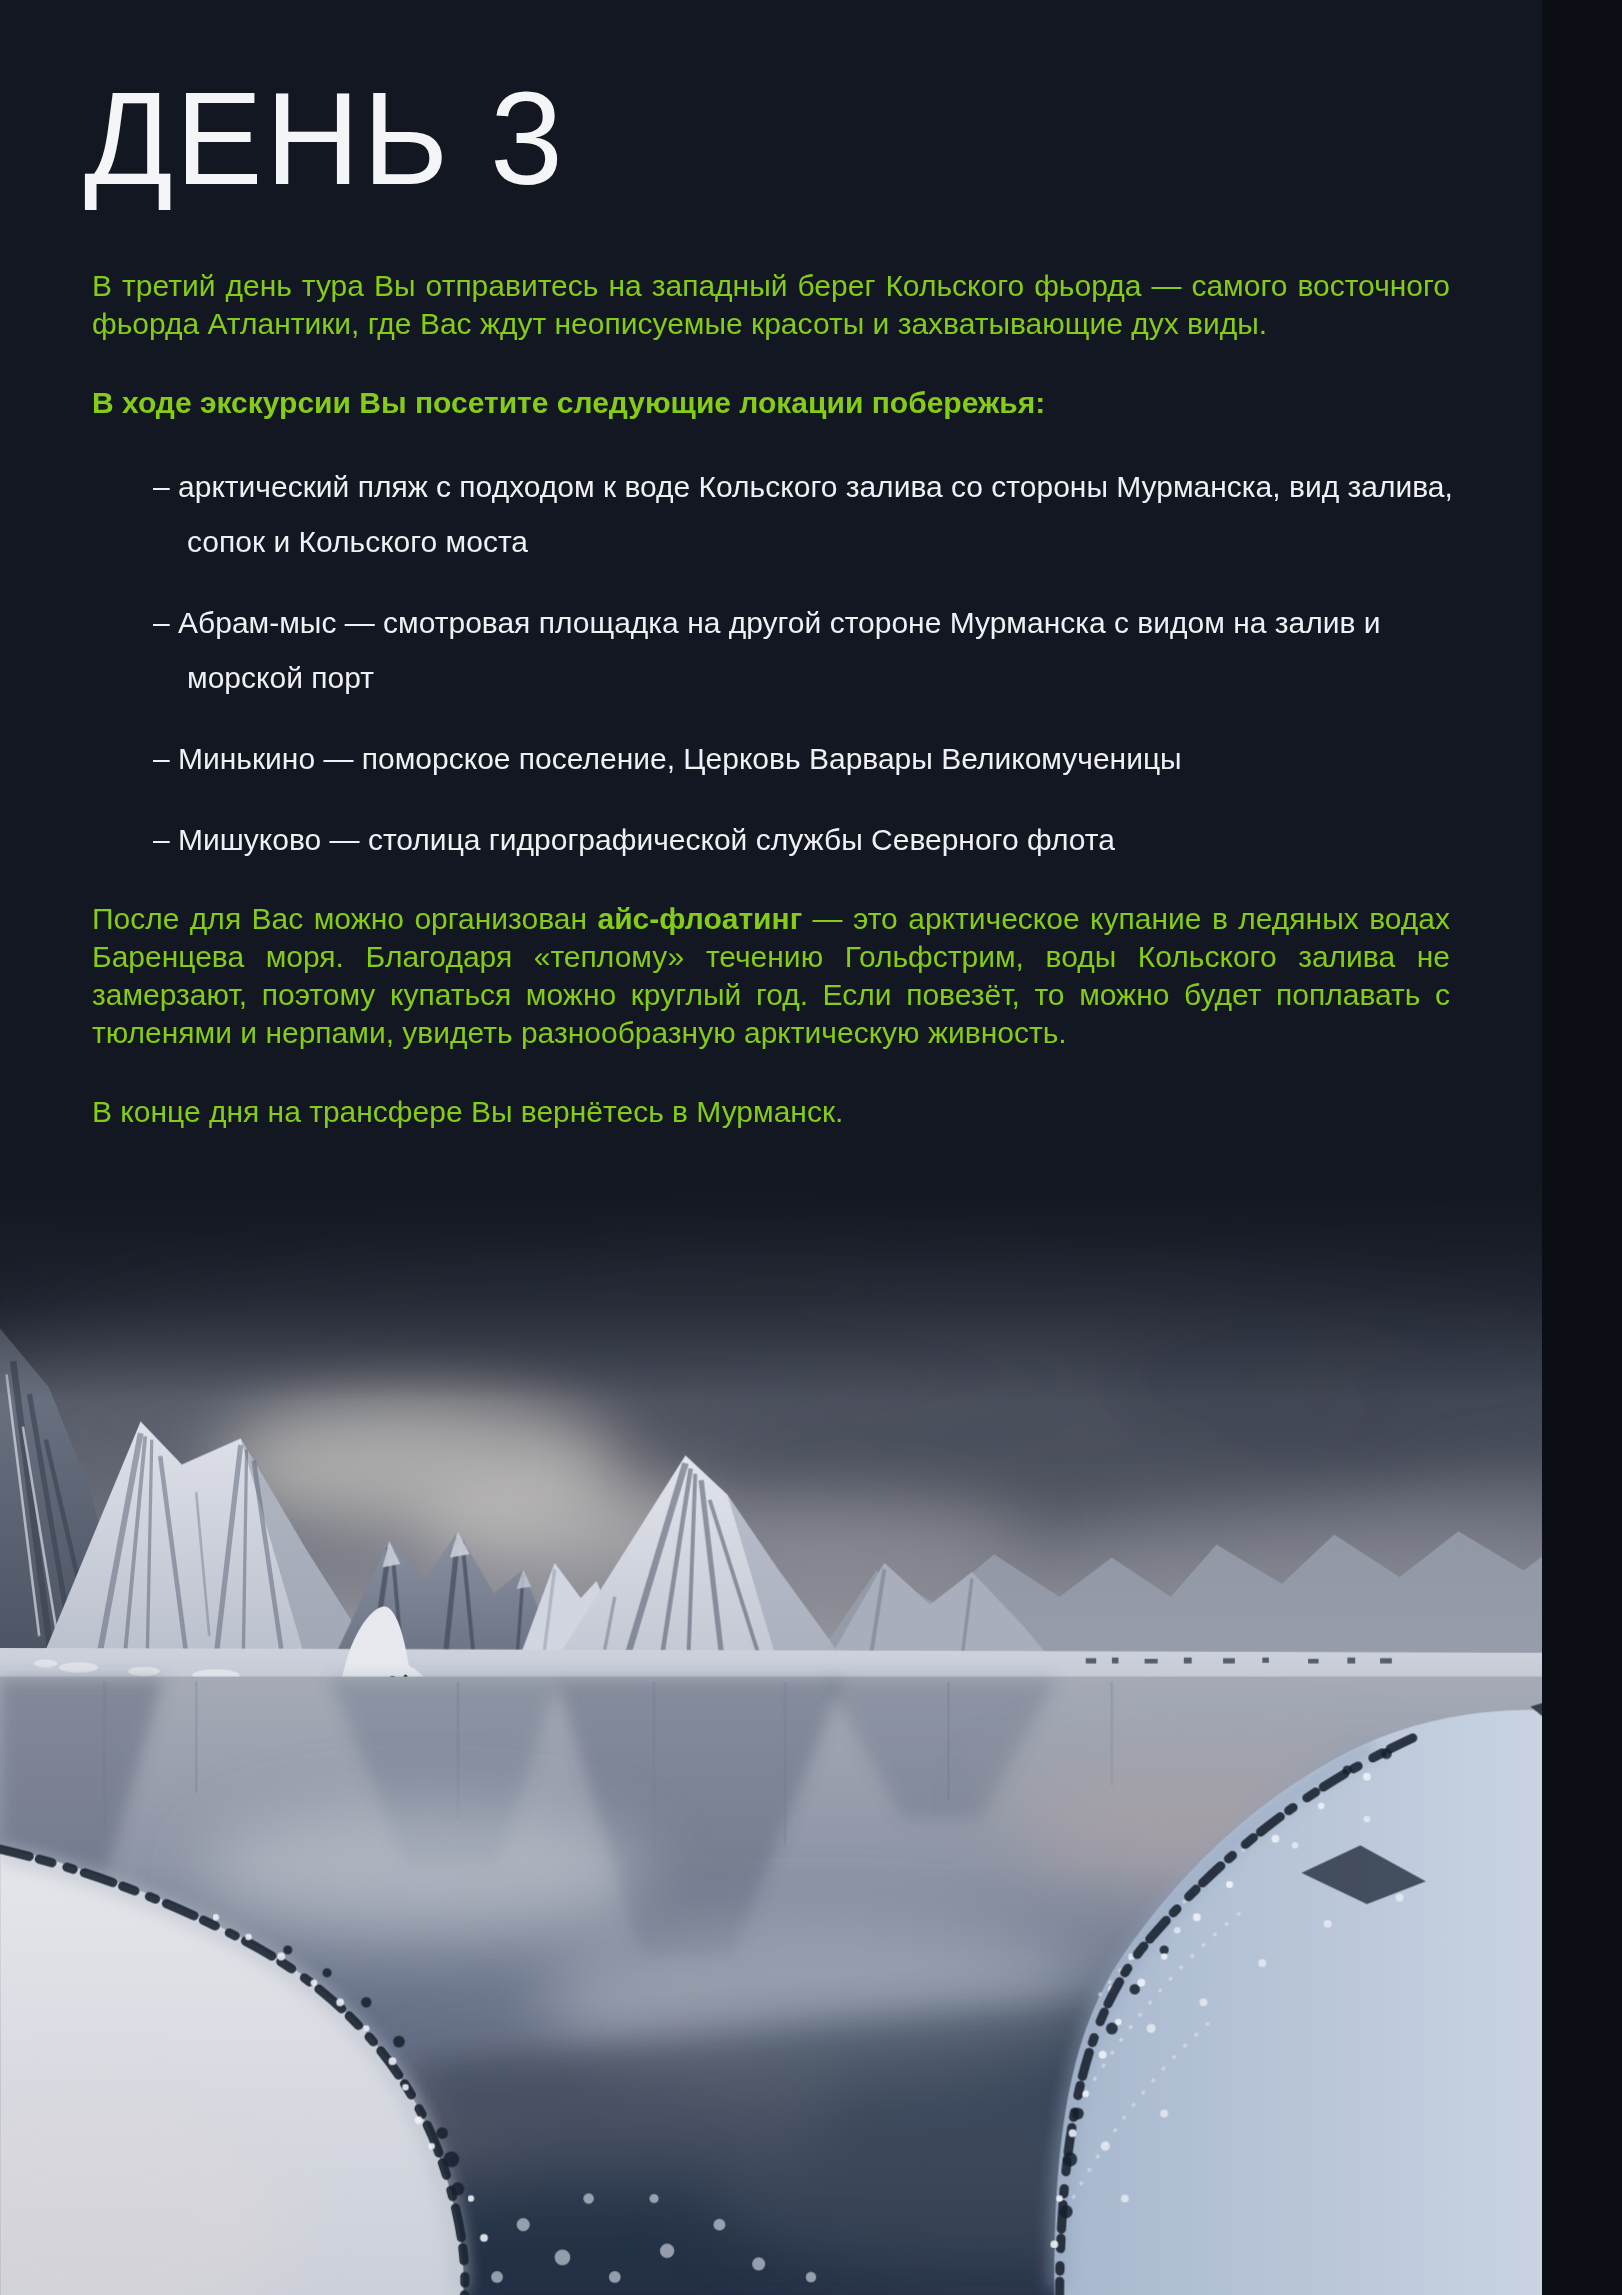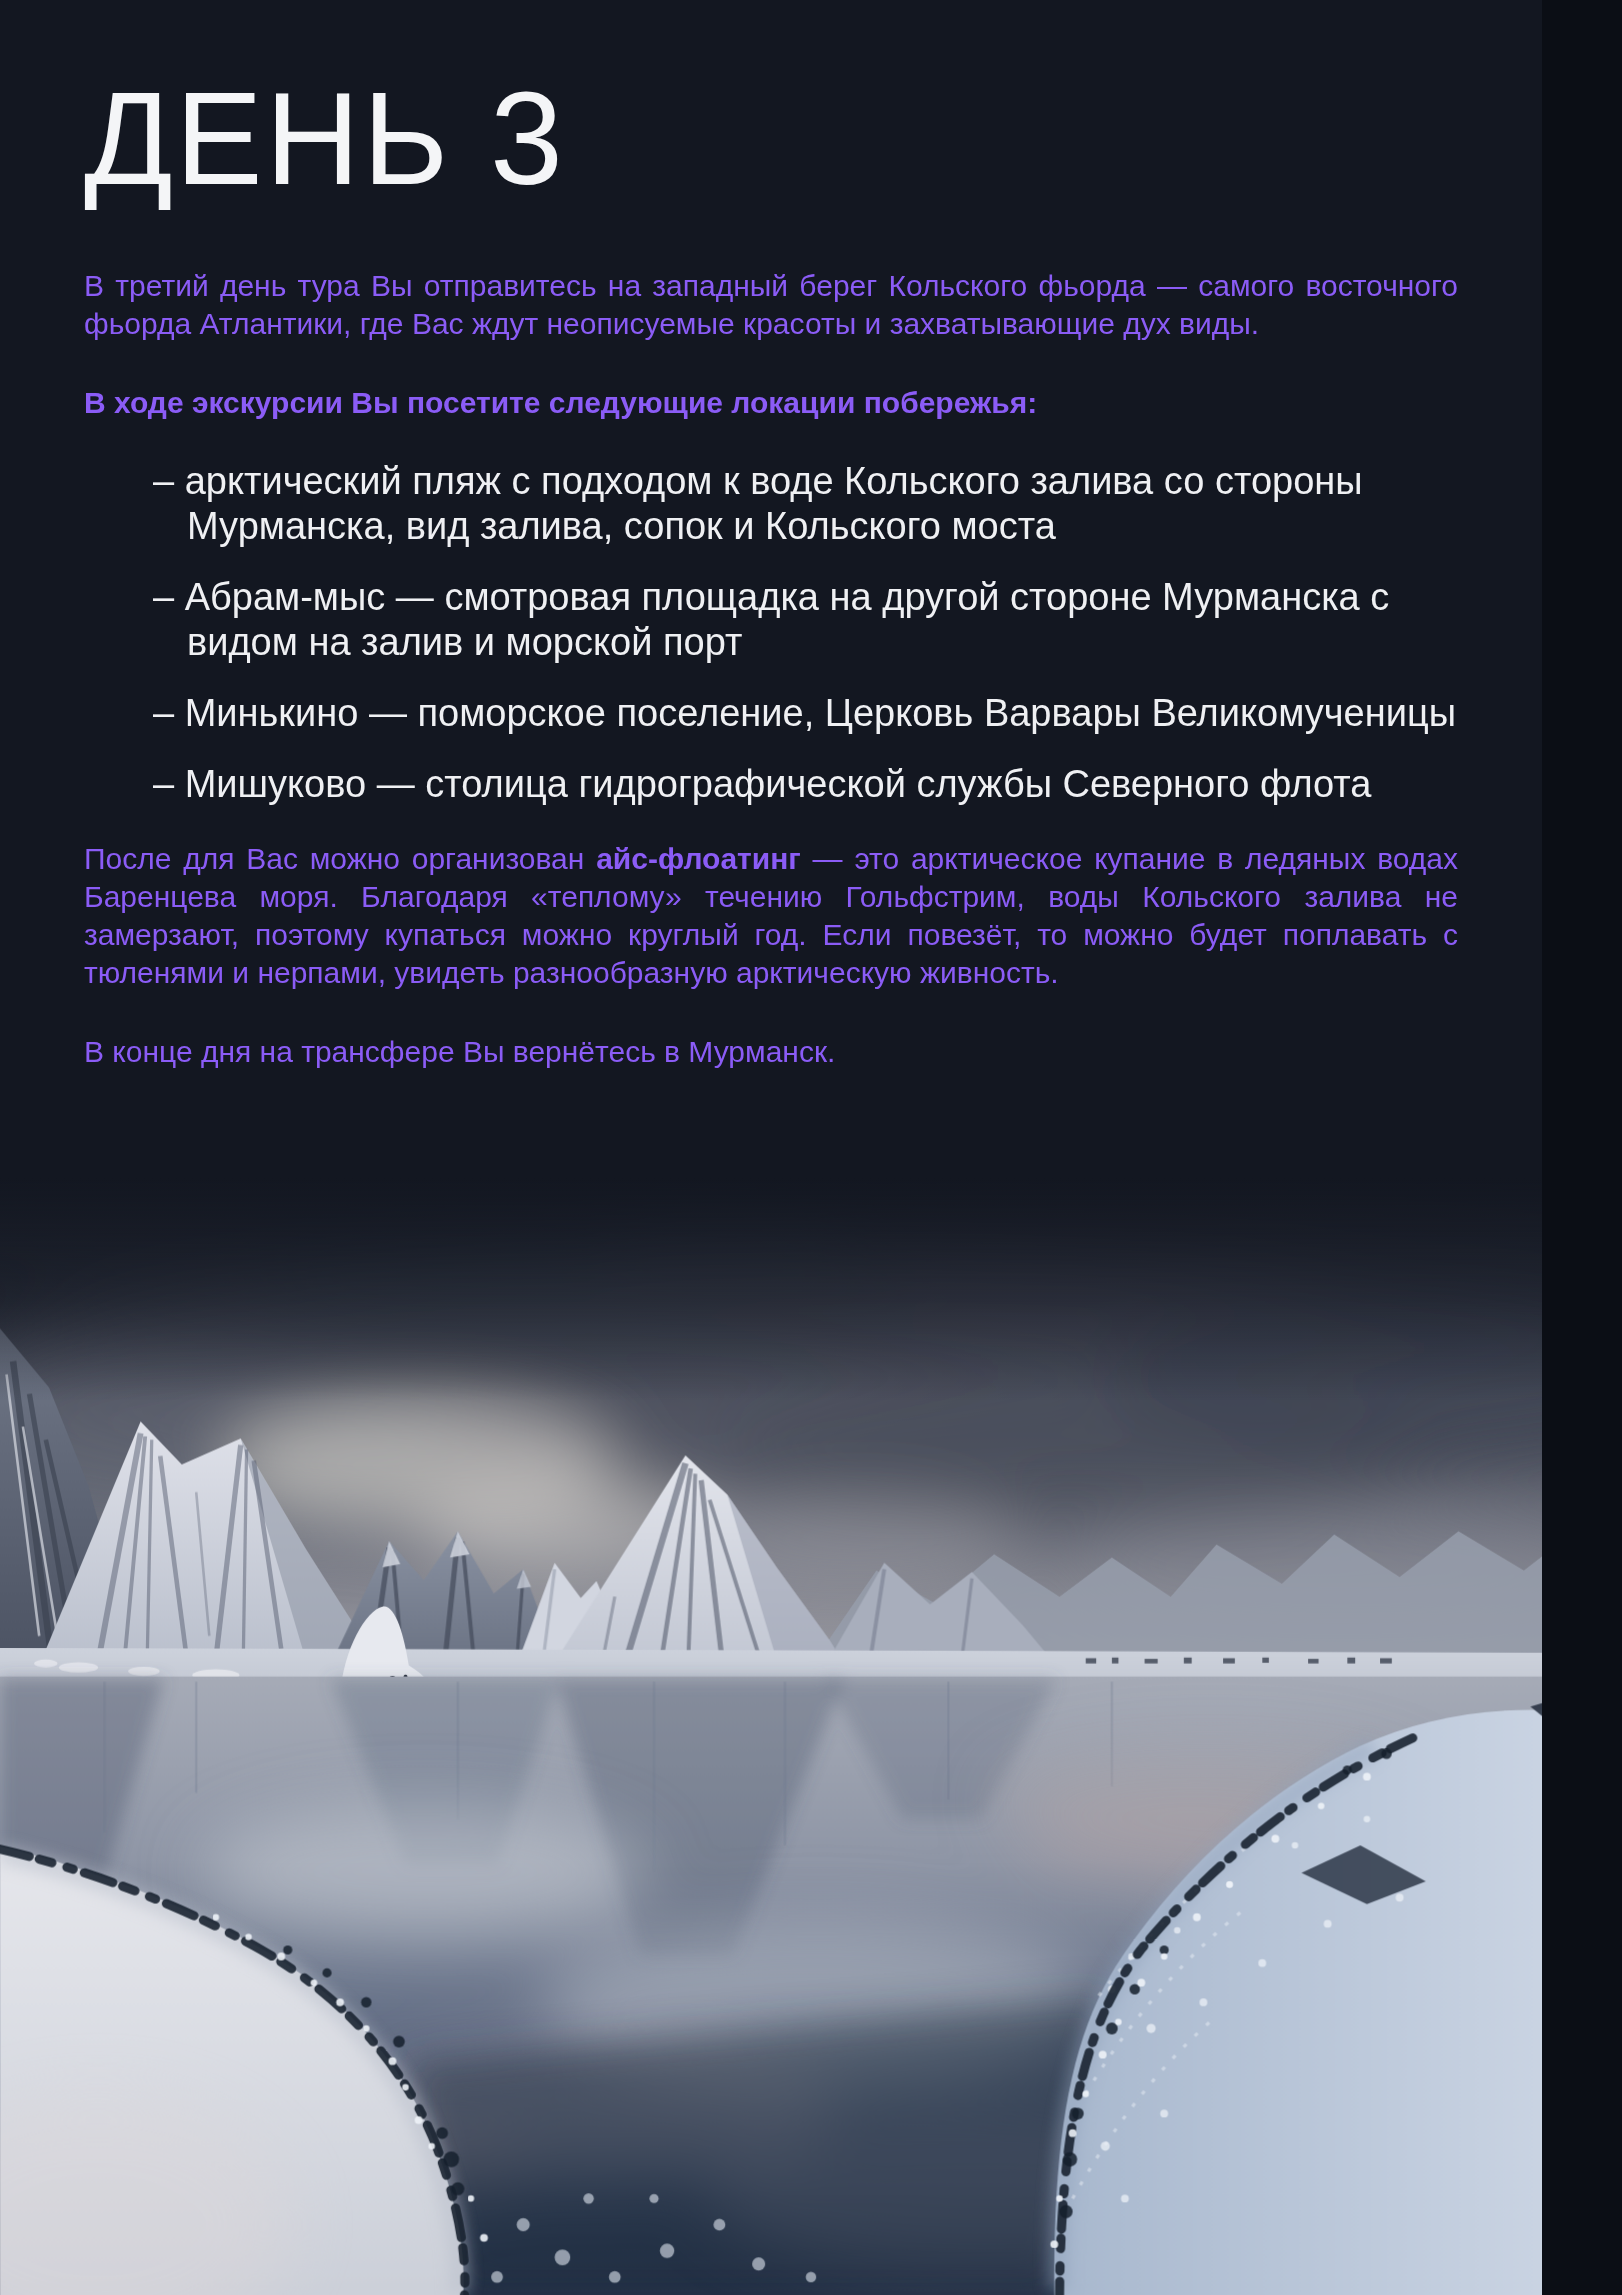--- a/index.html
+++ b/index.html
@@ -29,37 +29,37 @@
   }
   .subtitle {
     margin: 34px 0 0 0;
     font-size: 34px;
     line-height: 41px;
     font-style: italic;
     font-weight: 400;
     color: #eceef1;
   }
   .para {
-    margin: 0;
+    margin: 8px;
     font-size: 30px;
     line-height: 38px;
     font-weight: 400;
-    color: #8b5cf6;
+    color: #84cc16;
   }
   .justify { text-align: justify; }
   .intro   { margin-top: 63px; }
   .lead    { margin-top: 41px; font-weight: bold; }
   .locations {
     list-style: none;
     margin: 37px 0 0 0;
     padding: 0;
   }
   .locations li {
-    font-size: 38px;
-    line-height: 45px;
+    font-size: 30px;
+    line-height: 55px;
     padding-left: 103px;
     text-indent: -34px;
     margin-top: 26px;
     color: #eff0f3;
   }
   .locations li:first-child { margin-top: 0; }
   .ice { margin-top: 33px; }
   .ice b { font-weight: 700; }
   .outro { margin-top: 41px; }
   .photo {

